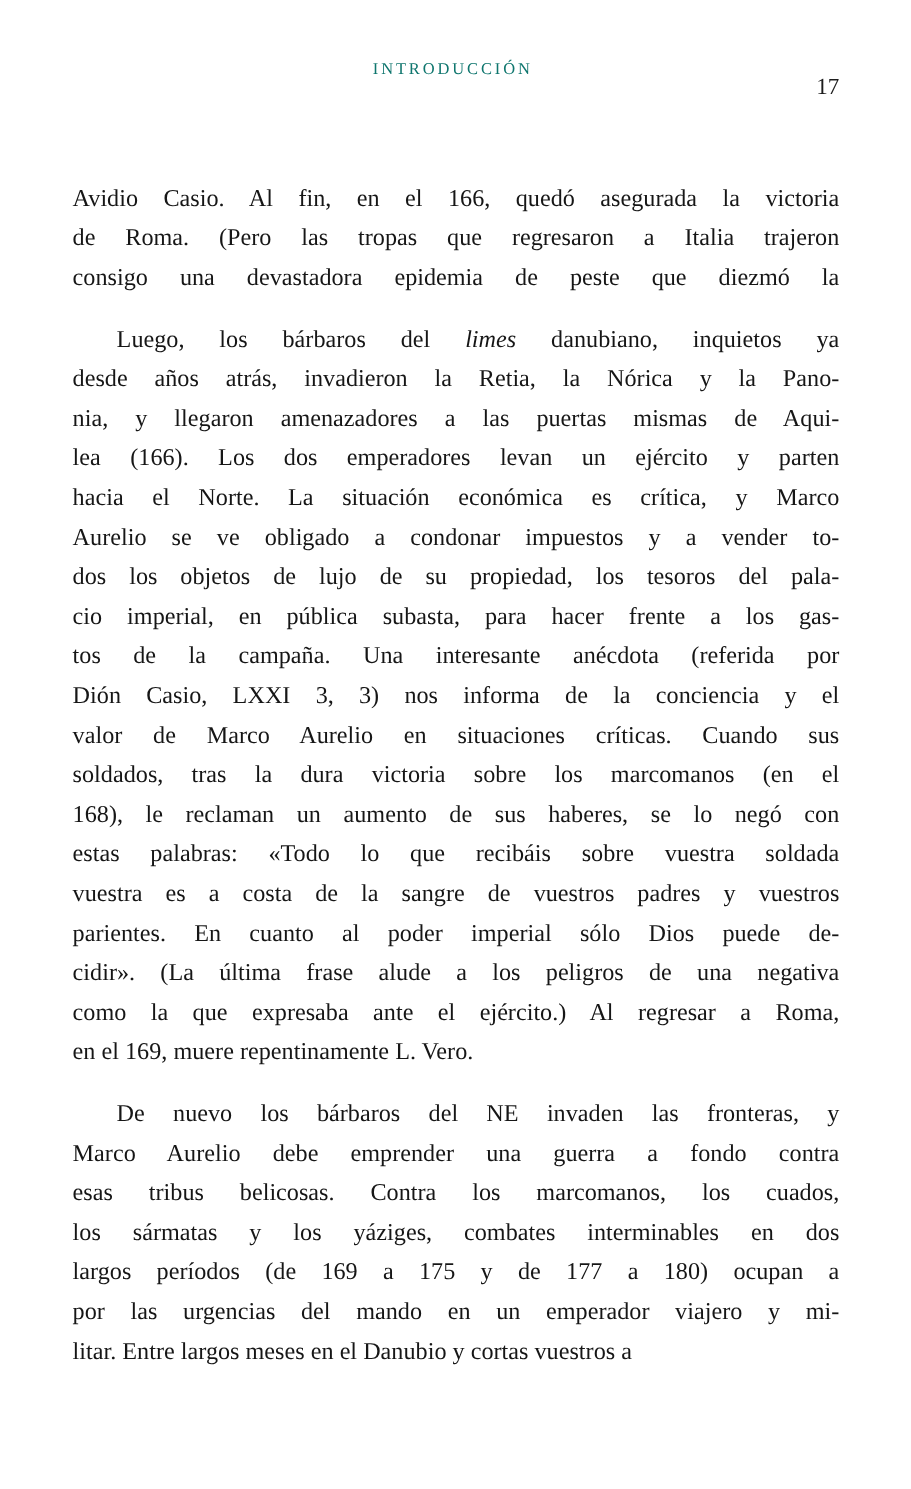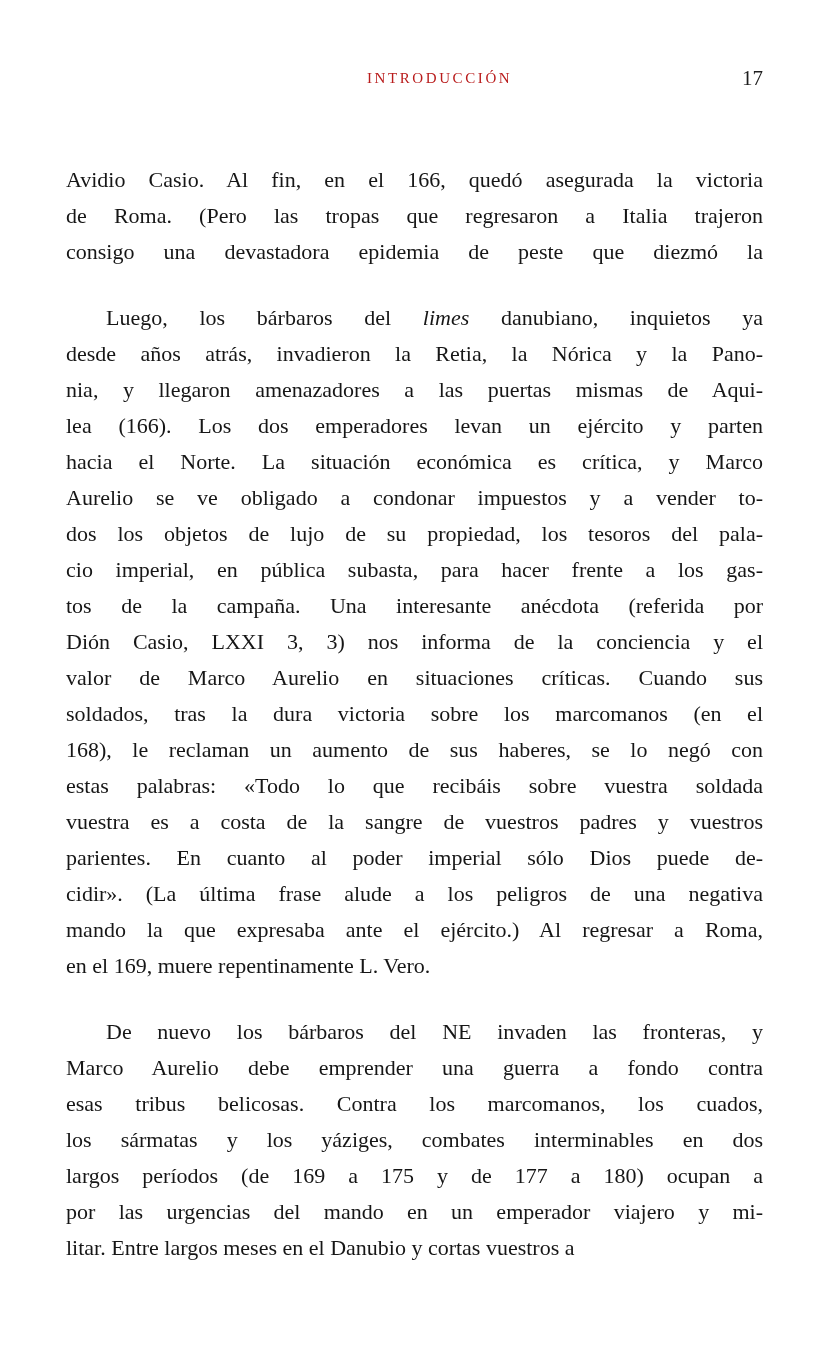--- a/index.html
+++ b/index.html
@@ -19,43 +19,42 @@
     color: #161616;
   }
   .page-header {
     position: relative;
     height: 22px;
     width: 100%;
   }
   .running-title {
     position: absolute;
     left: 50%;
-    bottom: 1px;
+    bottom: 16px;
     transform: translateX(-52%);
     font-size: 15px;
     letter-spacing: 2.6px;
-    color: #b91c1c;
+    color: #0f766e;
     white-space: nowrap;
-    margin-left: 28px;
   }
   .page-number {
     position: absolute;
     right: 0;
     bottom: -3px;
     font-size: 21px;
     color: #1d1d1d;
     text-align: center;
   }
   .text-block {
     margin-top: 74px;
     font-size: 22px;
     line-height: 36px;
   }
   .paragraph + .paragraph {
-    margin-top: 30px;
+    margin-top: 20px;
   }
   .line {
     text-align: justify;
     text-align-last: justify;
     white-space: normal;
   }
   .line.last {
     text-align-last: left;
   }
   .paragraph.indented .line:first-child {
@@ -90,21 +89,21 @@
         <div class="line">cio imperial, en pública subasta, para hacer frente a los gas-</div>
         <div class="line">tos de la campaña. Una interesante anécdota (referida por</div>
         <div class="line">Dión Casio, LXXI 3, 3) nos informa de la conciencia y el</div>
         <div class="line">valor de Marco Aurelio en situaciones críticas. Cuando sus</div>
         <div class="line">soldados, tras la dura victoria sobre los marcomanos (en el</div>
         <div class="line">168), le reclaman un aumento de sus haberes, se lo negó con</div>
         <div class="line">estas palabras: «Todo lo que recibáis sobre vuestra soldada</div>
         <div class="line">vuestra es a costa de la sangre de vuestros padres y vuestros</div>
         <div class="line">parientes. En cuanto al poder imperial sólo Dios puede de-</div>
         <div class="line">cidir». (La última frase alude a los peligros de una negativa</div>
-        <div class="line">mando la que expresaba ante el ejército.) Al regresar a Roma,</div>
+        <div class="line">como la que expresaba ante el ejército.) Al regresar a Roma,</div>
         <div class="line last">en el 169, muere repentinamente L. Vero.</div>
       </div>
       <div class="paragraph indented">
         <div class="line">De nuevo los bárbaros del NE invaden las fronteras, y</div>
         <div class="line">Marco Aurelio debe emprender una guerra a fondo contra</div>
         <div class="line">esas tribus belicosas. Contra los marcomanos, los cuados,</div>
         <div class="line">los sármatas y los yáziges, combates interminables en dos</div>
         <div class="line">largos períodos (de 169 a 175 y de 177 a 180) ocupan a</div>
         <div class="line">por las urgencias del mando en un emperador viajero y mi-</div>
         <div class="line last">litar. Entre largos meses en el Danubio y cortas vuestros a</div>

